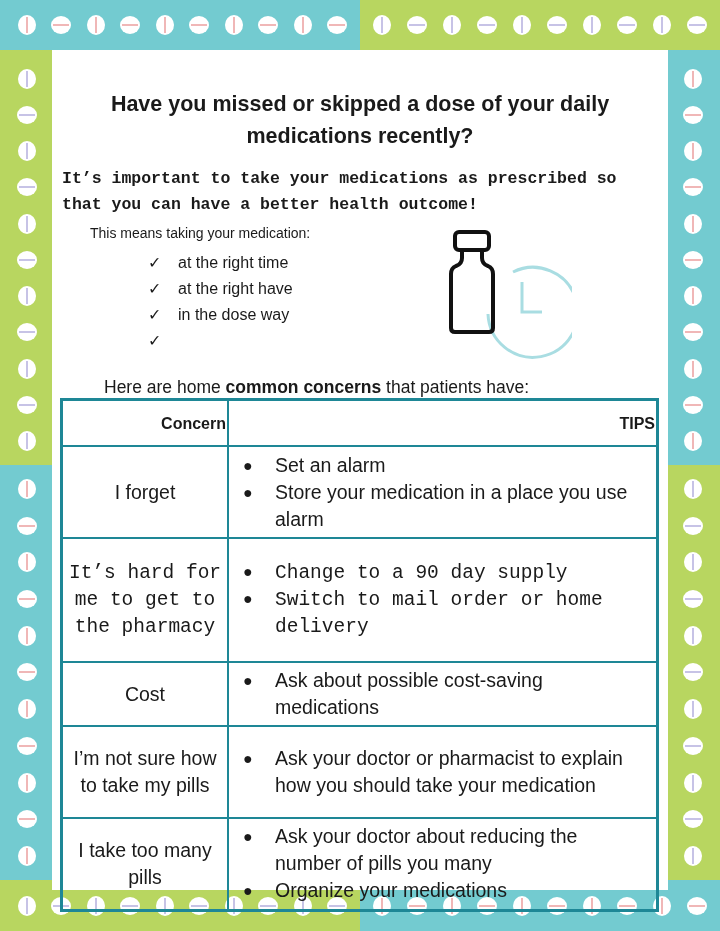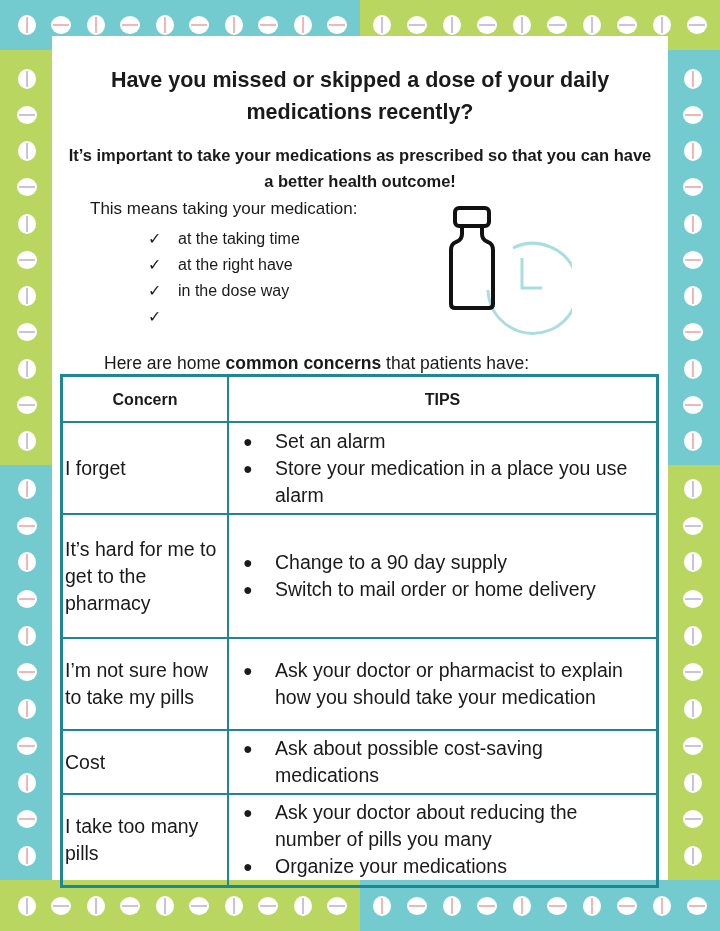--- a/index.html
+++ b/index.html
@@ -6,33 +6,33 @@
   body{width:720px;height:931px;position:relative;overflow:hidden;background:#fff;font-family:"Liberation Sans",sans-serif;color:#1a1a1a;}
   .band{position:absolute;}
   .pills{position:absolute;display:flex;align-items:center;justify-content:space-around;}
   .pills.h{flex-direction:row;}
   .pills.v{flex-direction:column;}
   .pill{width:18px;height:20px;border-radius:50%;background:#fff;position:relative;flex:0 0 auto;}
   .pill.hz{width:20px;height:18px;}
   .pill::after{content:"";position:absolute;}
   .pill.vt::after{left:8px;top:2px;width:2px;height:16px;background:var(--line);}
   .pill.hz::after{top:8px;left:2px;height:2px;width:16px;background:var(--line);}
-  .content{position:absolute;left:52px;top:36px;width:616px;height:830px;background:#fff;}
+  .content{position:absolute;left:52px;top:60px;width:616px;height:830px;background:#fff;}
   .title{position:absolute;left:0;width:616px;top:28px;text-align:center;font-weight:bold;font-size:21.5px;line-height:32px;}
-  .subtitle{position:absolute;left:10px;width:596px;top:106px;text-align:center;font-weight:bold;font-size:16.5px;line-height:26px;}
-  .means{position:absolute;left:38px;top:162px;font-size:17px;line-height:22px;}
+  .subtitle{position:absolute;left:10px;width:596px;top:106px;text-align:left;font-weight:bold;font-size:16.5px;line-height:26px;font-family:Liberation Mono, monospace;}
+  .means{position:absolute;left:38px;top:162px;font-size:14px;line-height:22px;}
   .checks{position:absolute;left:96px;top:190px;width:240px;margin:0;padding:0;list-style:none;font-size:16px;}
   .checks li{display:flex;line-height:26px;}
   .checks .ck{width:30px;flex:0 0 30px;}
   .icon-wrap{position:absolute;left:380px;top:162px;width:140px;height:140px;}
   .concerns-intro{position:absolute;left:52px;top:316px;font-size:17.5px;line-height:22px;}
   table{position:absolute;left:8px;top:338px;width:599px;border-collapse:collapse;border:3px solid #1e8796;}
   td,th{border:2.5px solid #1e8796;font-size:19.5px;line-height:27px;}
-  th{font-size:16px;font-weight:bold;height:42px;}
-  td.c{width:160px;text-align:left;padding:16px 2px;margin-left:24px;}
+  th{font-size:16px;font-weight:bold;height:42px;text-align:right;}
+  td.c{width:160px;text-align:center;padding:16px 2px;margin-left:24px;}
   td.t{padding:4px 8px 4px 14px;}
   td.t ul{margin:0;padding:0;list-style:none;}
   td.t li{display:flex;}
   td.t li .b{width:32px;flex:0 0 32px;font-size:16px;}
 </style>
 </head>
 <body>
 
 <div class="band" style="left:0;top:0;width:360px;height:50px;background:#73cbd0;"></div>
 <div class="band" style="left:360px;top:0;width:360px;height:50px;background:#b8d660;"></div>
@@ -144,21 +144,21 @@
     <span class="pill hz"></span>
   </div>
 
 <div class="content">
   <div class="title">Have you missed or skipped a dose of your daily medications recently?</div>
   <div class="subtitle">It’s important to take your medications as prescribed so that you can have a better health outcome!</div>
   <div class="means">This means taking your medication:</div>
   <ul class="checks">
     <li>
         <span class="ck">✓</span>
-        <span>at the taking time</span>
+        <span>at the right time</span>
       </li>
     <li>
         <span class="ck">✓</span>
         <span>at the right have</span>
       </li>
     <li>
         <span class="ck">✓</span>
         <span>in the dose way</span>
       </li>
     <li>
@@ -195,53 +195,53 @@
                 <span class="b">●</span>
                 <span>Set an alarm</span>
               </li>
         <li>
                 <span class="b">●</span>
                 <span>Store your medication in a place you use alarm</span>
               </li>
       </ul>
           </td>
     </tr>
-    <tr style="height:124px;">
+    <tr style="height:124px;font-family:Liberation Mono, monospace;">
       <td class="c">It’s hard for me to get to the pharmacy</td>
       <td class="t">
             <ul>
         <li>
                 <span class="b">●</span>
                 <span>Change to a 90 day supply</span>
               </li>
         <li>
                 <span class="b">●</span>
                 <span>Switch to mail order or home delivery</span>
+              </li>
+      </ul>
+          </td>
+    </tr>
+    <tr style="height:64px;">
+      <td class="c">Cost</td>
+      <td class="t">
+            <ul>
+        <li>
+                <span class="b">●</span>
+                <span>Ask about possible cost-saving medications</span>
               </li>
       </ul>
           </td>
     </tr>
     <tr style="height:92px;">
       <td class="c">I’m not sure how to take my pills</td>
       <td class="t">
             <ul>
         <li>
                 <span class="b">●</span>
                 <span>Ask your doctor or pharmacist to explain how you should take your medication</span>
-              </li>
-      </ul>
-          </td>
-    </tr>
-    <tr style="height:64px;">
-      <td class="c">Cost</td>
-      <td class="t">
-            <ul>
-        <li>
-                <span class="b">●</span>
-                <span>Ask about possible cost-saving medications</span>
               </li>
       </ul>
           </td>
     </tr>
     <tr style="height:92px;">
       <td class="c">I take too many pills</td>
       <td class="t">
             <ul>
         <li>
                 <span class="b">●</span>

